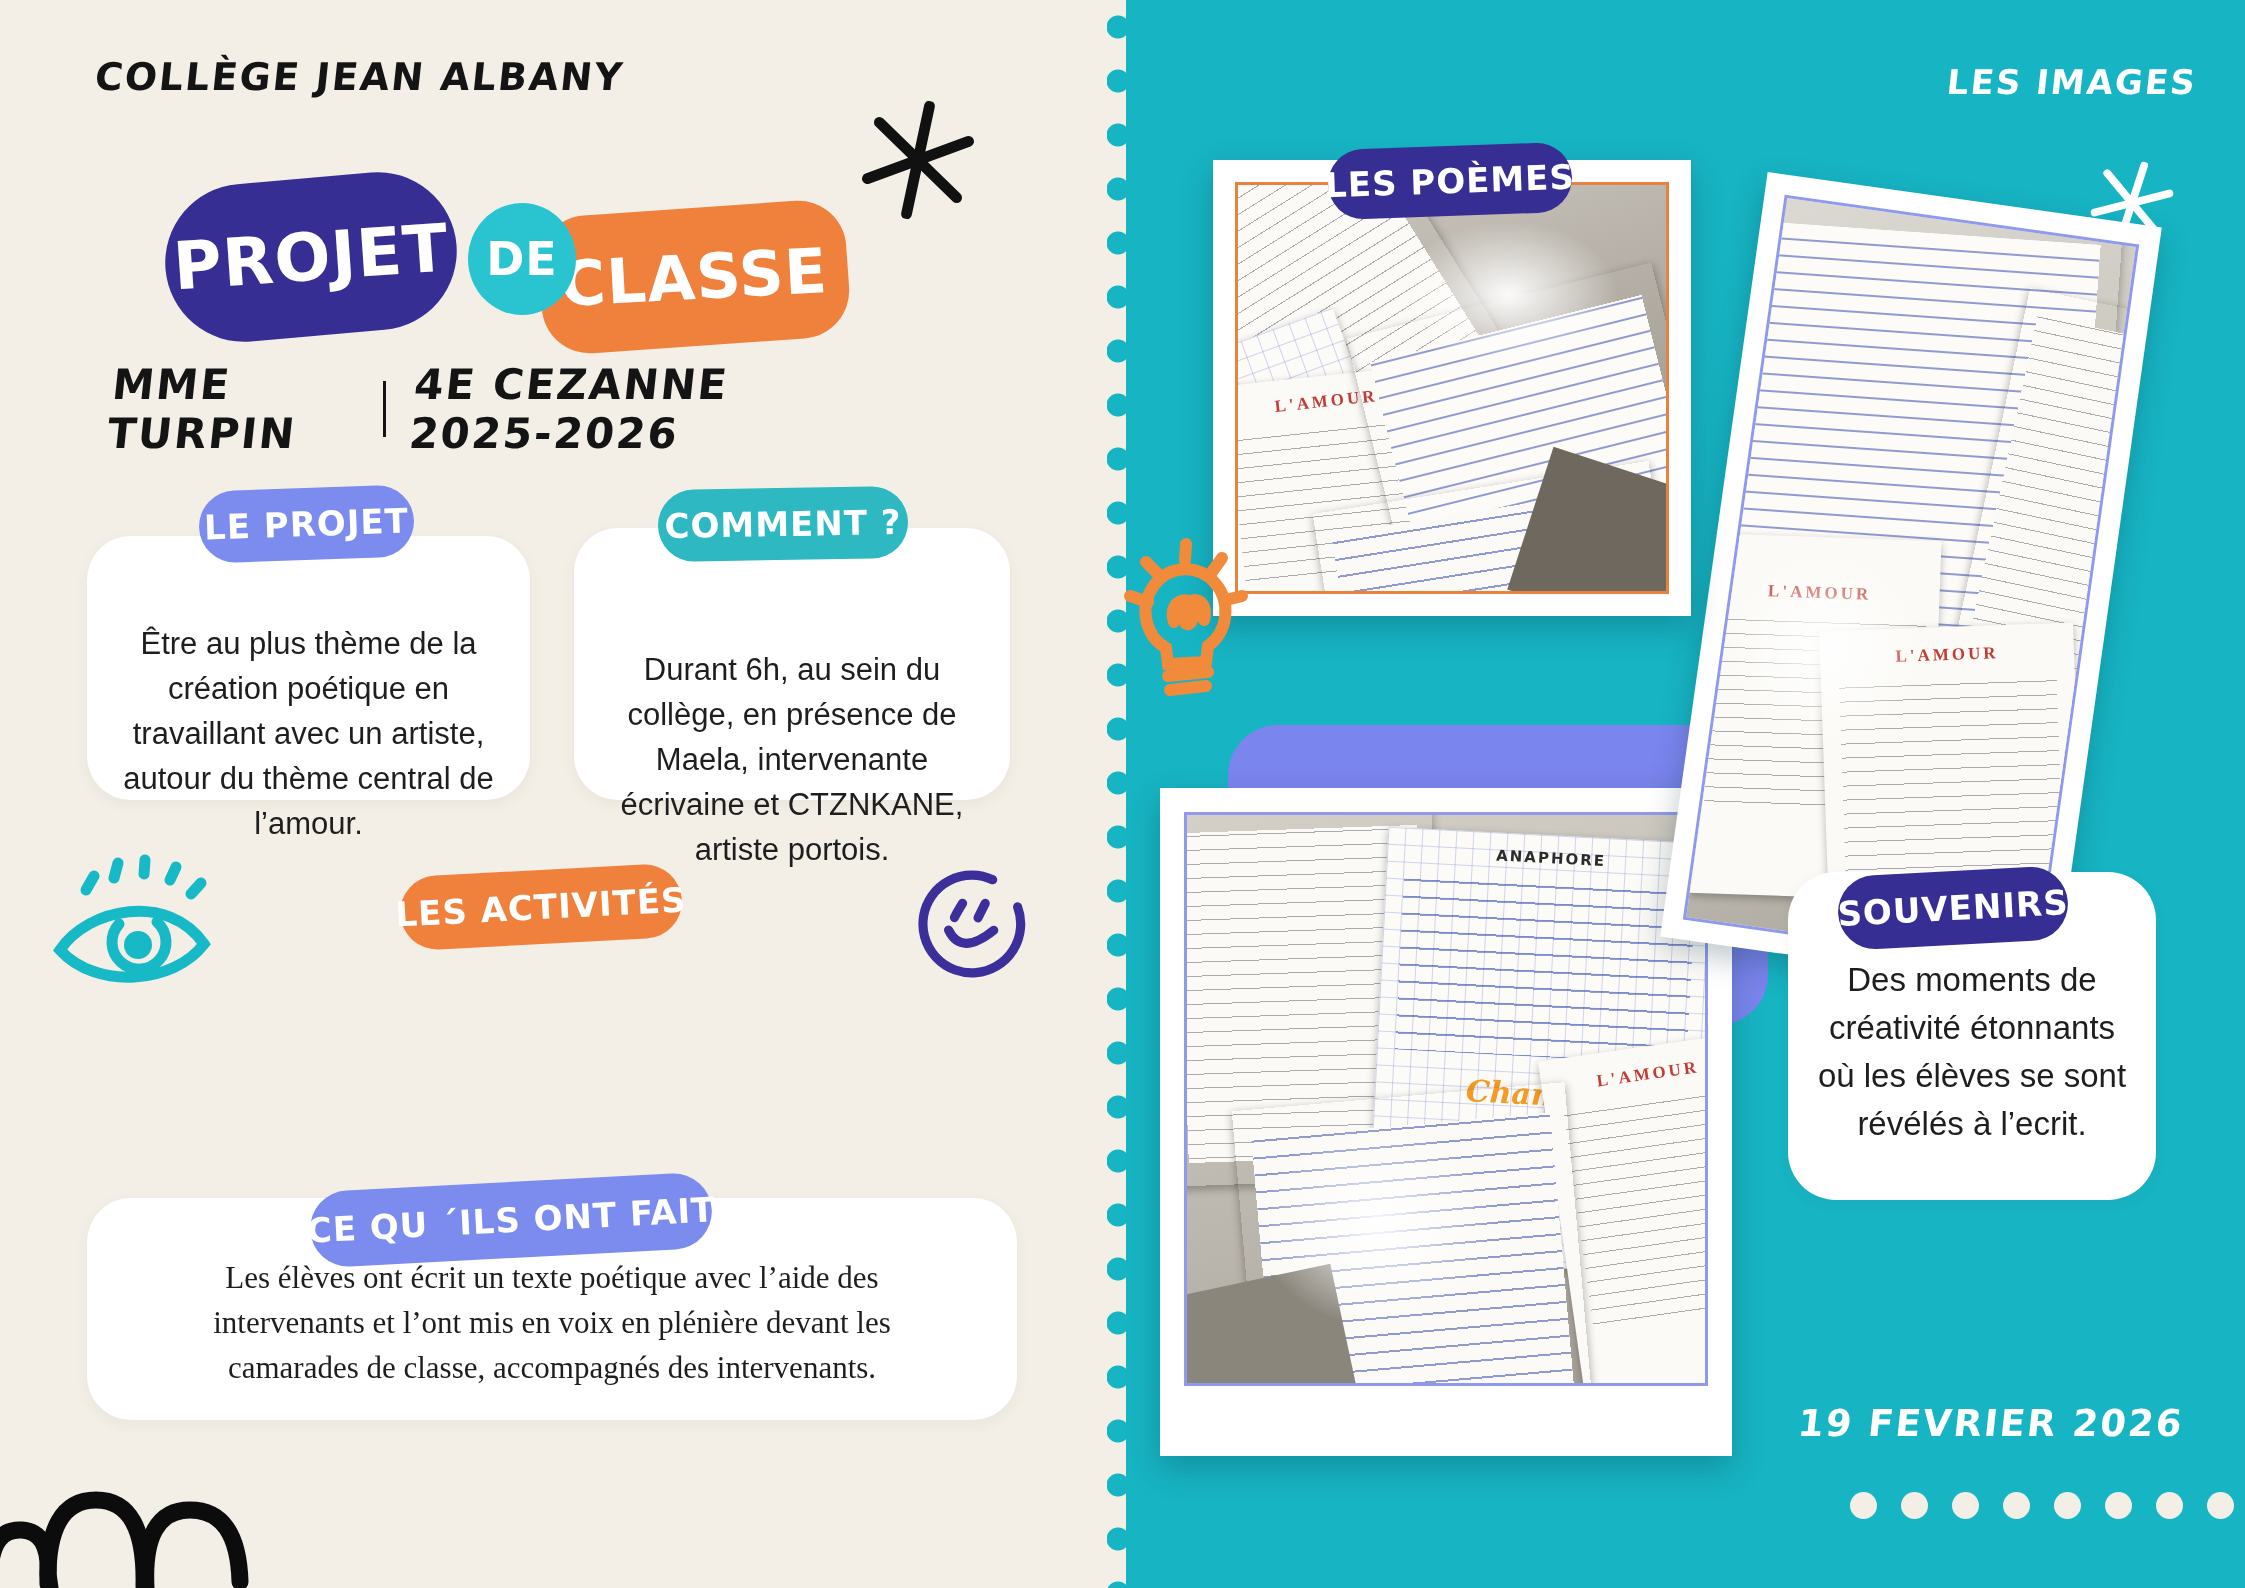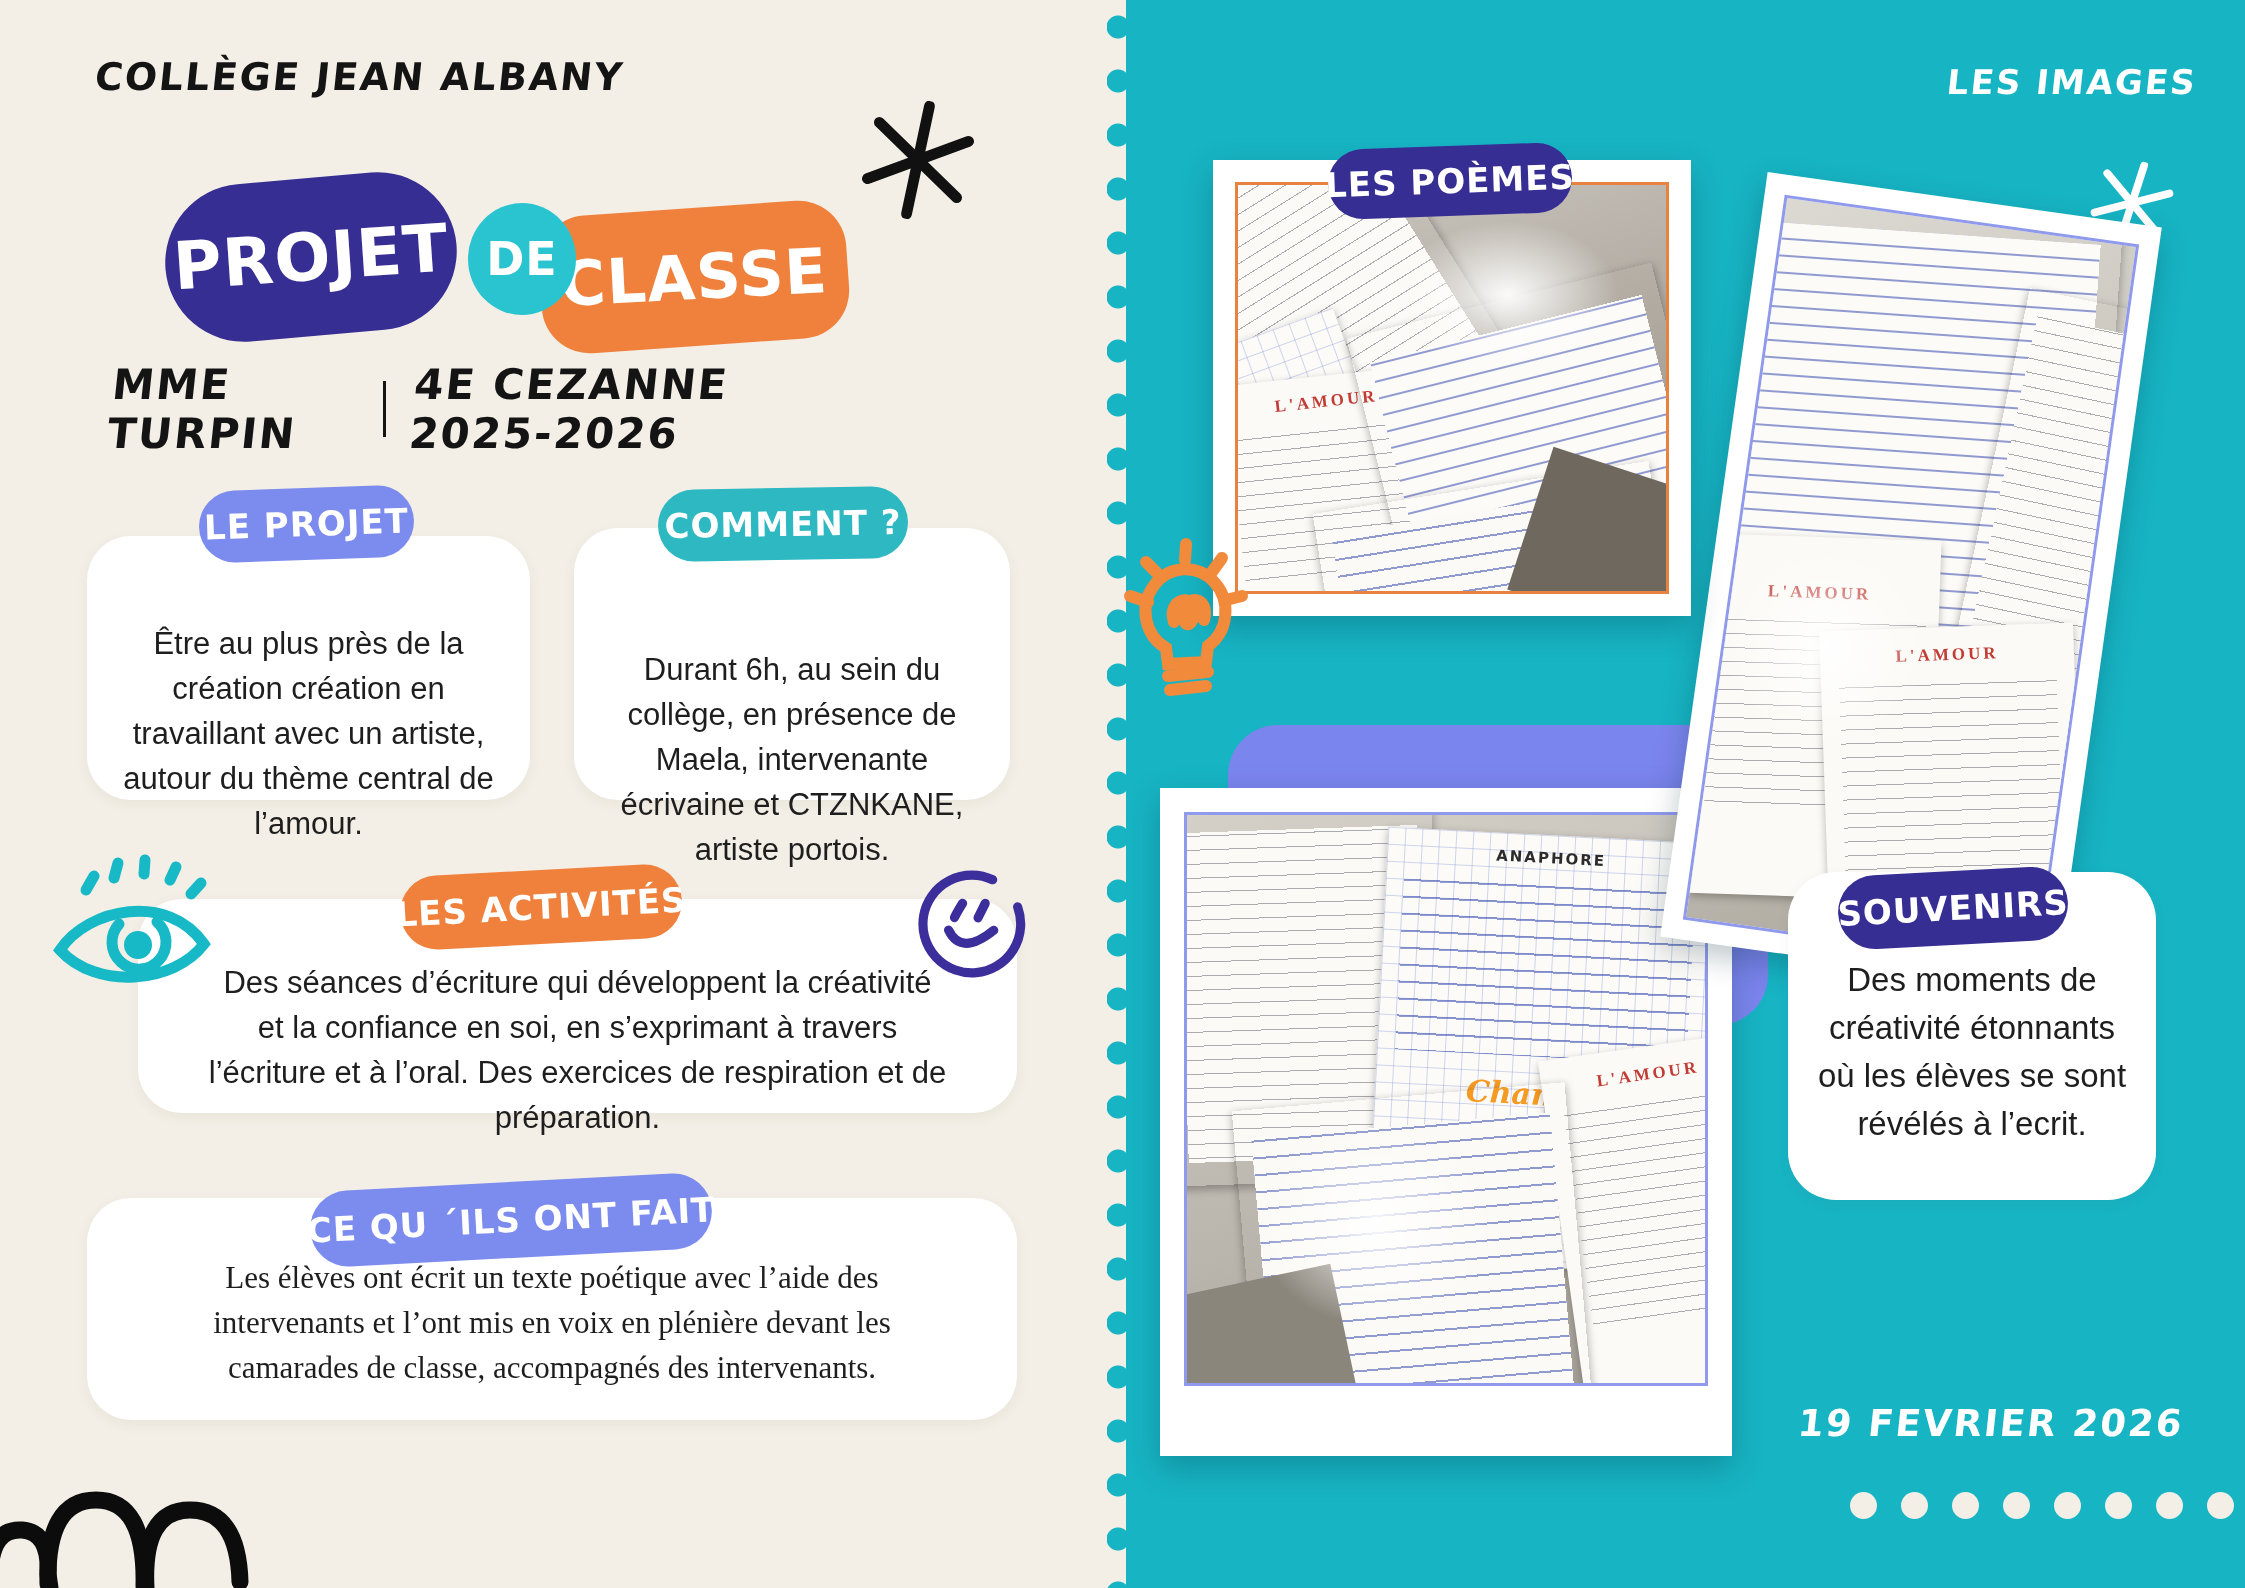--- a/index.html
+++ b/index.html
@@ -114,36 +114,33 @@
     </svg>
   </div>
 
   <div class="abs subtitle-row">
     <span class="hand part">MME TURPIN</span>
     <span class="subtitle-divider"></span>
     <span class="hand part">4E CEZANNE 2025-2026</span>
   </div>
 
   <div class="card card-projet">
-    <div class="txt">Être au plus près de la création création en travaillant avec un artiste, autour du thème central de l’amour.</div>
+    <div class="txt">Être au plus thème de la création poétique en travaillant avec un artiste, autour du thème central de l’amour.</div>
   </div>
   <div class="pill pill-projet">
       <span>LE PROJET</span>
     </div>
 
   <div class="card card-comment">
     <div class="txt">Durant 6h, au sein du collège, en présence de Maela, intervenante écrivaine et CTZNKANE, artiste portois.</div>
   </div>
   <div class="pill pill-comment">
       <span>COMMENT ?</span>
     </div>
 
-  <div class="card card-activites">
-    <div class="txt">Des séances d’écriture qui développent la créativité et la confiance en soi, en s’exprimant à travers l’écriture et à l’oral. Des exercices de respiration et de préparation.</div>
-  </div>
   <div class="pill pill-activites">
       <span>LES ACTIVITÉS</span>
     </div>
 
   <div class="abs" style="left:52px;top:852px;z-index:5;">
     <svg width="160" height="150" viewBox="0 0 160 150">
       <g stroke="#17b9c6" stroke-width="11" stroke-linecap="round" fill="none">
         <line x1="34" y1="38" x2="42" y2="24"></line>
         <line x1="62" y1="26" x2="66" y2="11"></line>
         <line x1="92" y1="22" x2="93" y2="8"></line>

